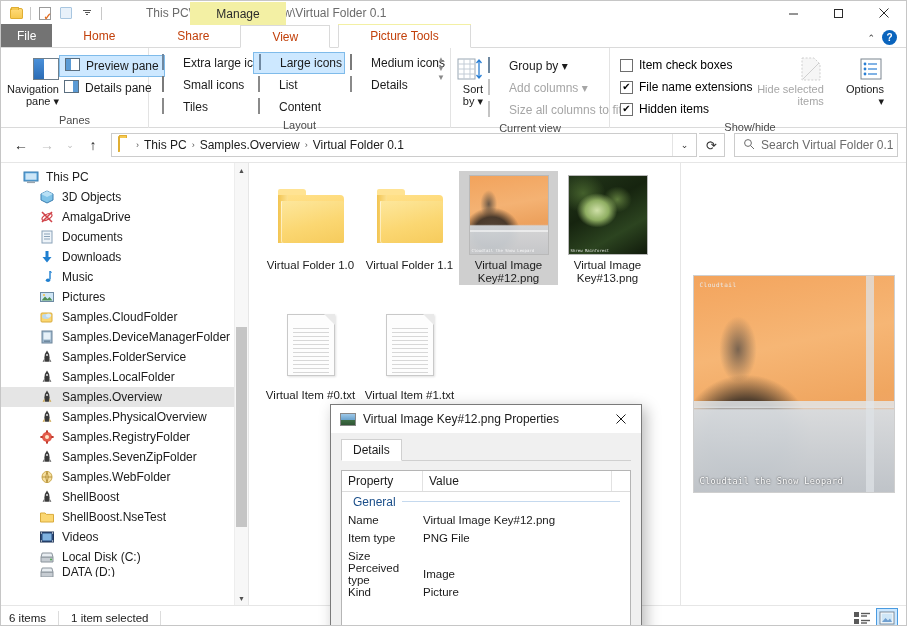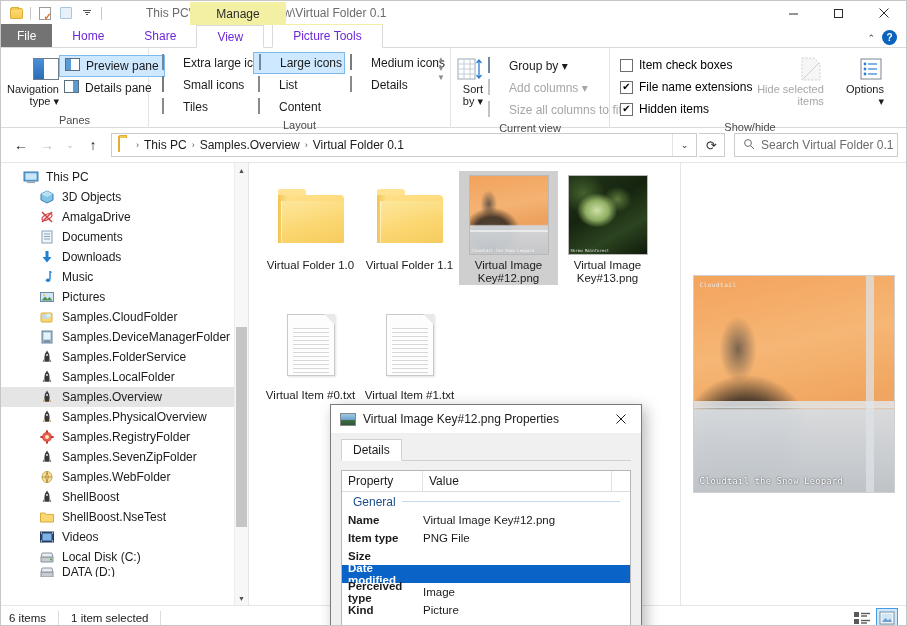--- a/index.html
+++ b/index.html
@@ -111,23 +111,23 @@
   .ctx-banner {
     position: absolute;
     left: 189px; top: -23px;
     width: 96px; height: 23px;
     background: #f3f0a4;
     display: flex; align-items: center; justify-content: center;
     font-size: 12px; color: #2b2b2b;
   }
   .tab {
     height: 23px;
-    padding: 0 20px;
+    padding: 0 31px;
     display: flex; align-items: center;
-    font-size: 12px; color: #6d28d9;
+    font-size: 12px; color: #c2410c;
     white-space: nowrap;
   }
   .tab.file {
     background: #737373;
     color: #ffffff;
     padding: 0 16px;
     height: 23px;
   }
   .tab.active {
     background: #ffffff;
@@ -557,21 +557,21 @@
     height: 19px; display:flex; align-items:center;
     padding-left: 11px; gap: 6px;
     font-size: 12px; color: #1b4f8a;
   }
   .grp-row i { flex:1; height:1px; background:#c5d9ee; margin-right: 10px; }
   .prow {
     height: 18px; display: flex; align-items: center;
     font-size: 11.5px; color: #1b1b1b;
   }
   .prow.sel { background: #0a64c8; color: #ffffff; }
-  .prow .pk { width: 81px; padding-left: 6px; font-weight: bold; }
+  .prow .pk { width: 81px; padding-left: 6px; }
   .prow .pv { flex: 1; }
 </style>
 </head>
 <body>
 
 <div class="window">
 
   <div class="titlebar">
     <div class="qat">
       <div class="qat-icon">
@@ -630,21 +630,21 @@
     <div class="rgroup" style="width:148px">
       <div class="rgroup-body">
         <div class="bigbtn">
           <div class="glyph">
             <div class="navpane-ico">
                 <i></i>
                 <u></u>
               </div>
           </div>
           <span>Navigation</span>
-          <span><span>type</span> ▾</span>
+          <span><span>pane</span> ▾</span>
         </div>
         <div style="display:flex;flex-direction:column;padding-top:3px">
           <div class="smallbtn sel">
             <span class="ico16">
                 <span class="ic-pane">
                   <i></i>
                 </span>
               </span>
             <span>Preview pane</span>
           </div>
@@ -1237,24 +1237,20 @@
           <span class="pv">Virtual Image Key#12.png</span>
         </div>
         <div class="prow">
           <span class="pk">Item type</span>
           <span class="pv">PNG File</span>
         </div>
         <div class="prow">
           <span class="pk">Size</span>
           <span class="pv"></span>
         </div>
-        <div class="prow sel">
-          <span class="pk">Date modified</span>
-          <span class="pv"></span>
-        </div>
         <div class="prow">
           <span class="pk">Perceived type</span>
           <span class="pv">Image</span>
         </div>
         <div class="prow">
           <span class="pk">Kind</span>
           <span class="pv">Picture</span>
         </div>
       </div>
     </div>

